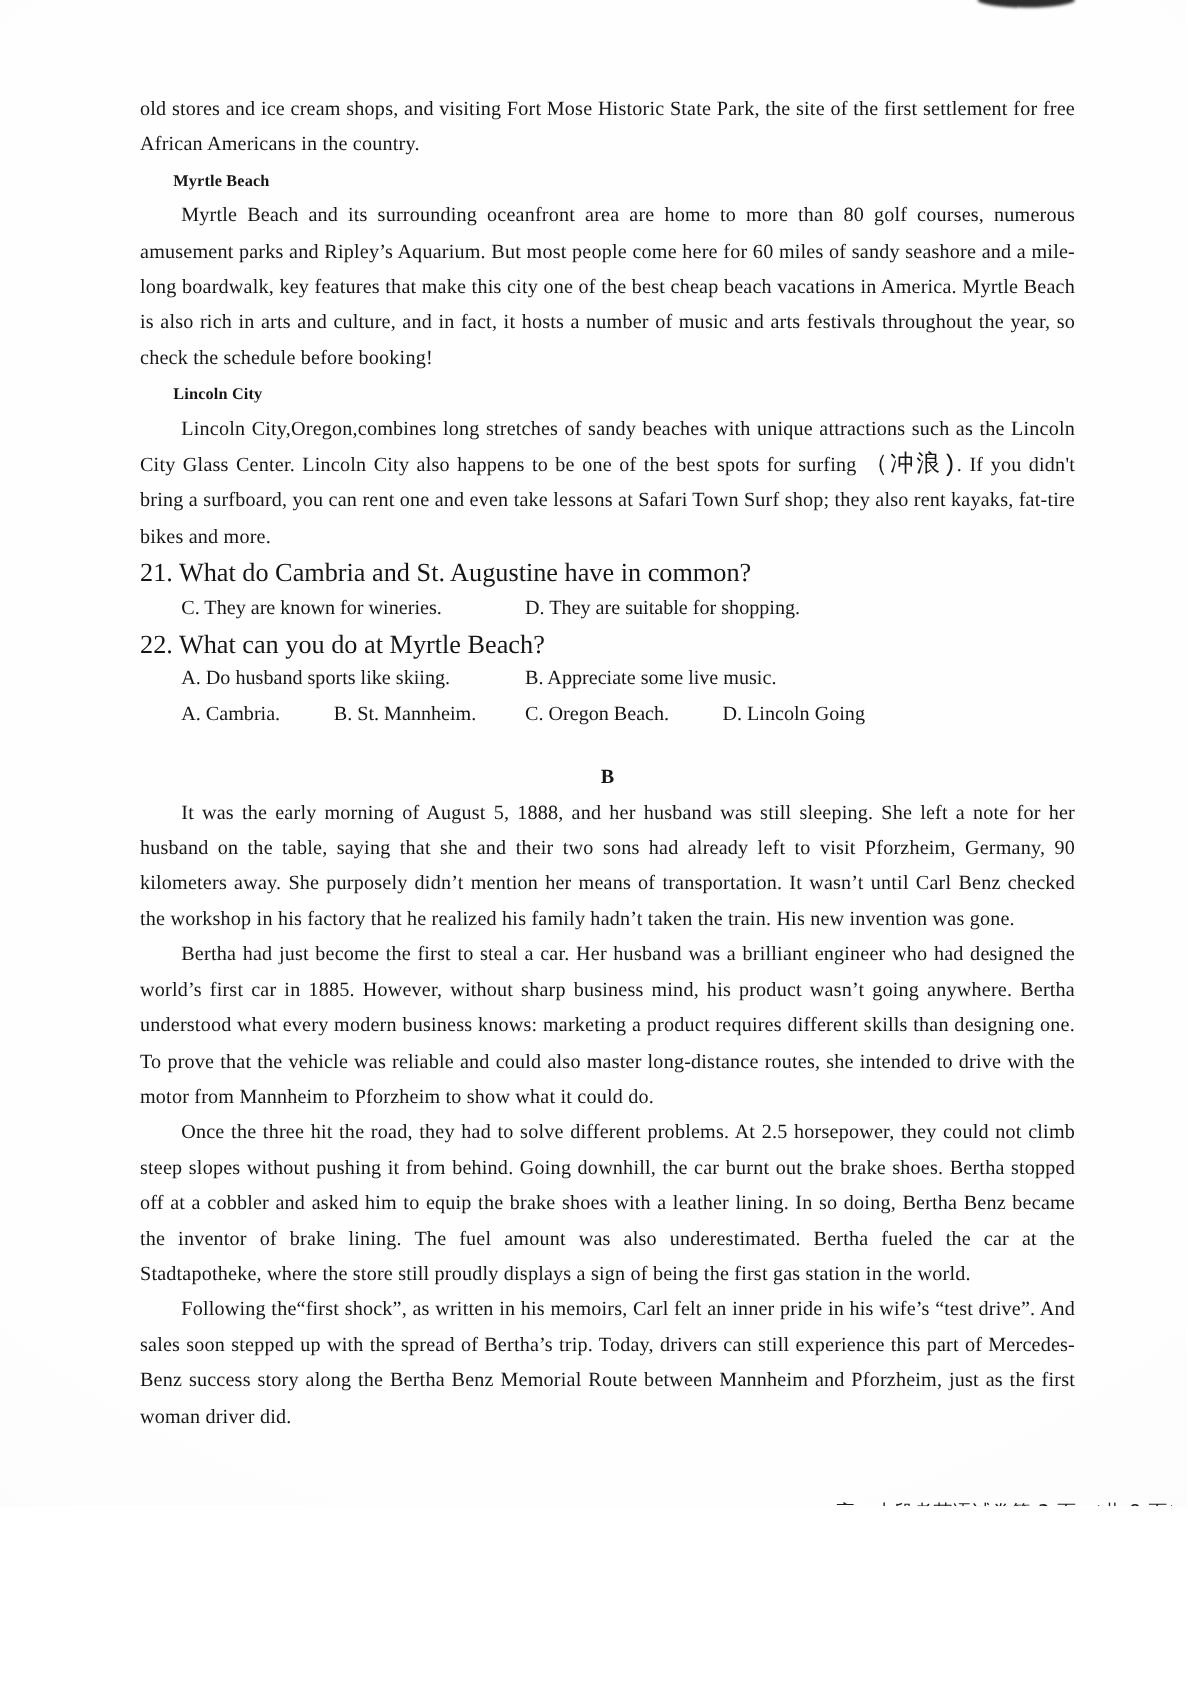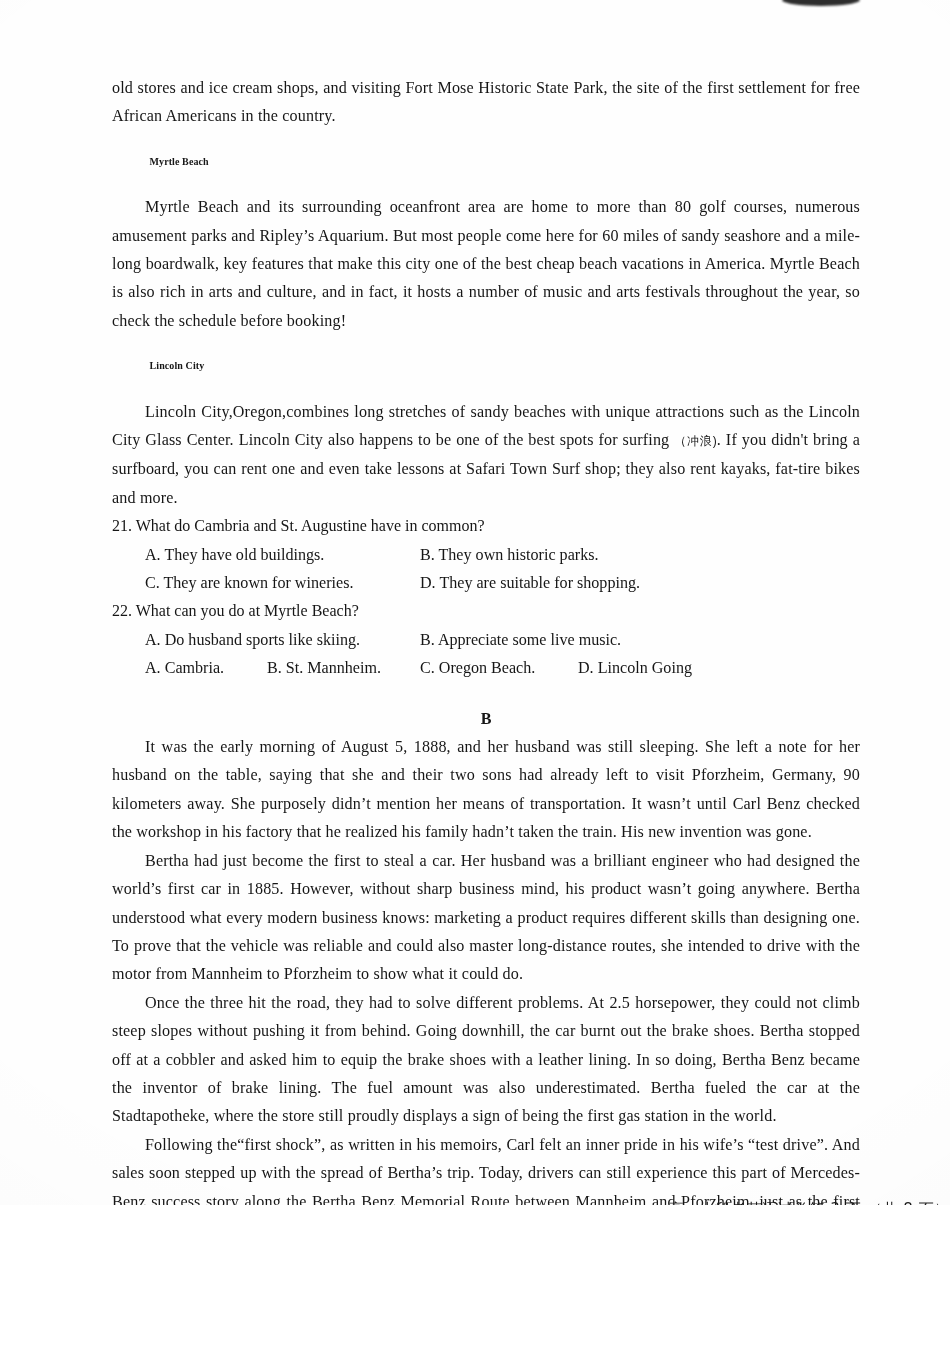--- a/index.html
+++ b/index.html
@@ -44,33 +44,33 @@
   p.body {
     margin: 0;
     font-size: 16.1px;
     line-height: 28.4px;
     text-align: justify;
     text-justify: inter-word;
     letter-spacing: .01em;
   }
   p.body.indent { text-indent: 2.05em; }
   .sub-head {
-    margin: 17px;
-    font-size: 10px;
+    margin: 0;
+    font-size: 13px;
     line-height: 28.4px;
     font-weight: bold;
     text-indent: 2.05em;
     letter-spacing: .01em;
   }
-  .cn { font-family: Liberation Sans, sans-serif; font-size: 12px; }
+  .cn { font-family: Liberation Mono, monospace; font-size: 19px; }
 
   
   .q {
     margin: 0;
-    font-size: 16px;
+    font-size: 21px;
     line-height: 28.4px;
   }
   .opt-row {
     display: block;
     position: relative;
     height: 28.4px;
     font-size: 16.1px;
     line-height: 28.4px;
   }
   .opt {
@@ -131,24 +131,20 @@
     <p class="body">old stores and ice cream shops, and visiting Fort Mose Historic State Park, the site of the first settlement for free African Americans in the country.</p>
 
     <p class="sub-head">Myrtle Beach</p>
     <p class="body indent">Myrtle Beach and its surrounding oceanfront area are home to more than 80 golf courses, numerous amusement parks and Ripley’s Aquarium. But most people come here for 60 miles of sandy seashore and a mile-long boardwalk, key features that make this city one of the best cheap beach vacations in America. Myrtle Beach is also rich in arts and culture, and in fact, it hosts a number of music and arts festivals throughout the year, so check the schedule before booking!</p>
 
     <p class="sub-head">Lincoln City</p>
     <p class="body indent"><span>Lincoln City,Oregon,combines long stretches of sandy beaches with unique attractions such as the Lincoln City Glass Center. Lincoln City also happens to be one of the best spots for surfing </span><span class="cn">（冲浪)</span><span>. If you didn't bring a surfboard, you can rent one and even take lessons at Safari Town Surf shop; they also rent kayaks, fat-tire bikes and more.</span></p>
 
     <p class="q">21. What do Cambria and St. Augustine have in common?</p>
     <div class="opt-row">
-      <span class="opt c1">A. They have old buildings.</span>
-      <span class="opt c2">B. They own historic parks.</span>
-    </div>
-    <div class="opt-row">
       <span class="opt c1">C. They are known for wineries.</span>
       <span class="opt c2">D. They are suitable for shopping.</span>
     </div>
 
     <p class="q">22. What can you do at Myrtle Beach?</p>
     <div class="opt-row">
       <span class="opt c1">A. Do husband sports like skiing.</span>
       <span class="opt c2">B. Appreciate some live music.</span>
     </div>
 

